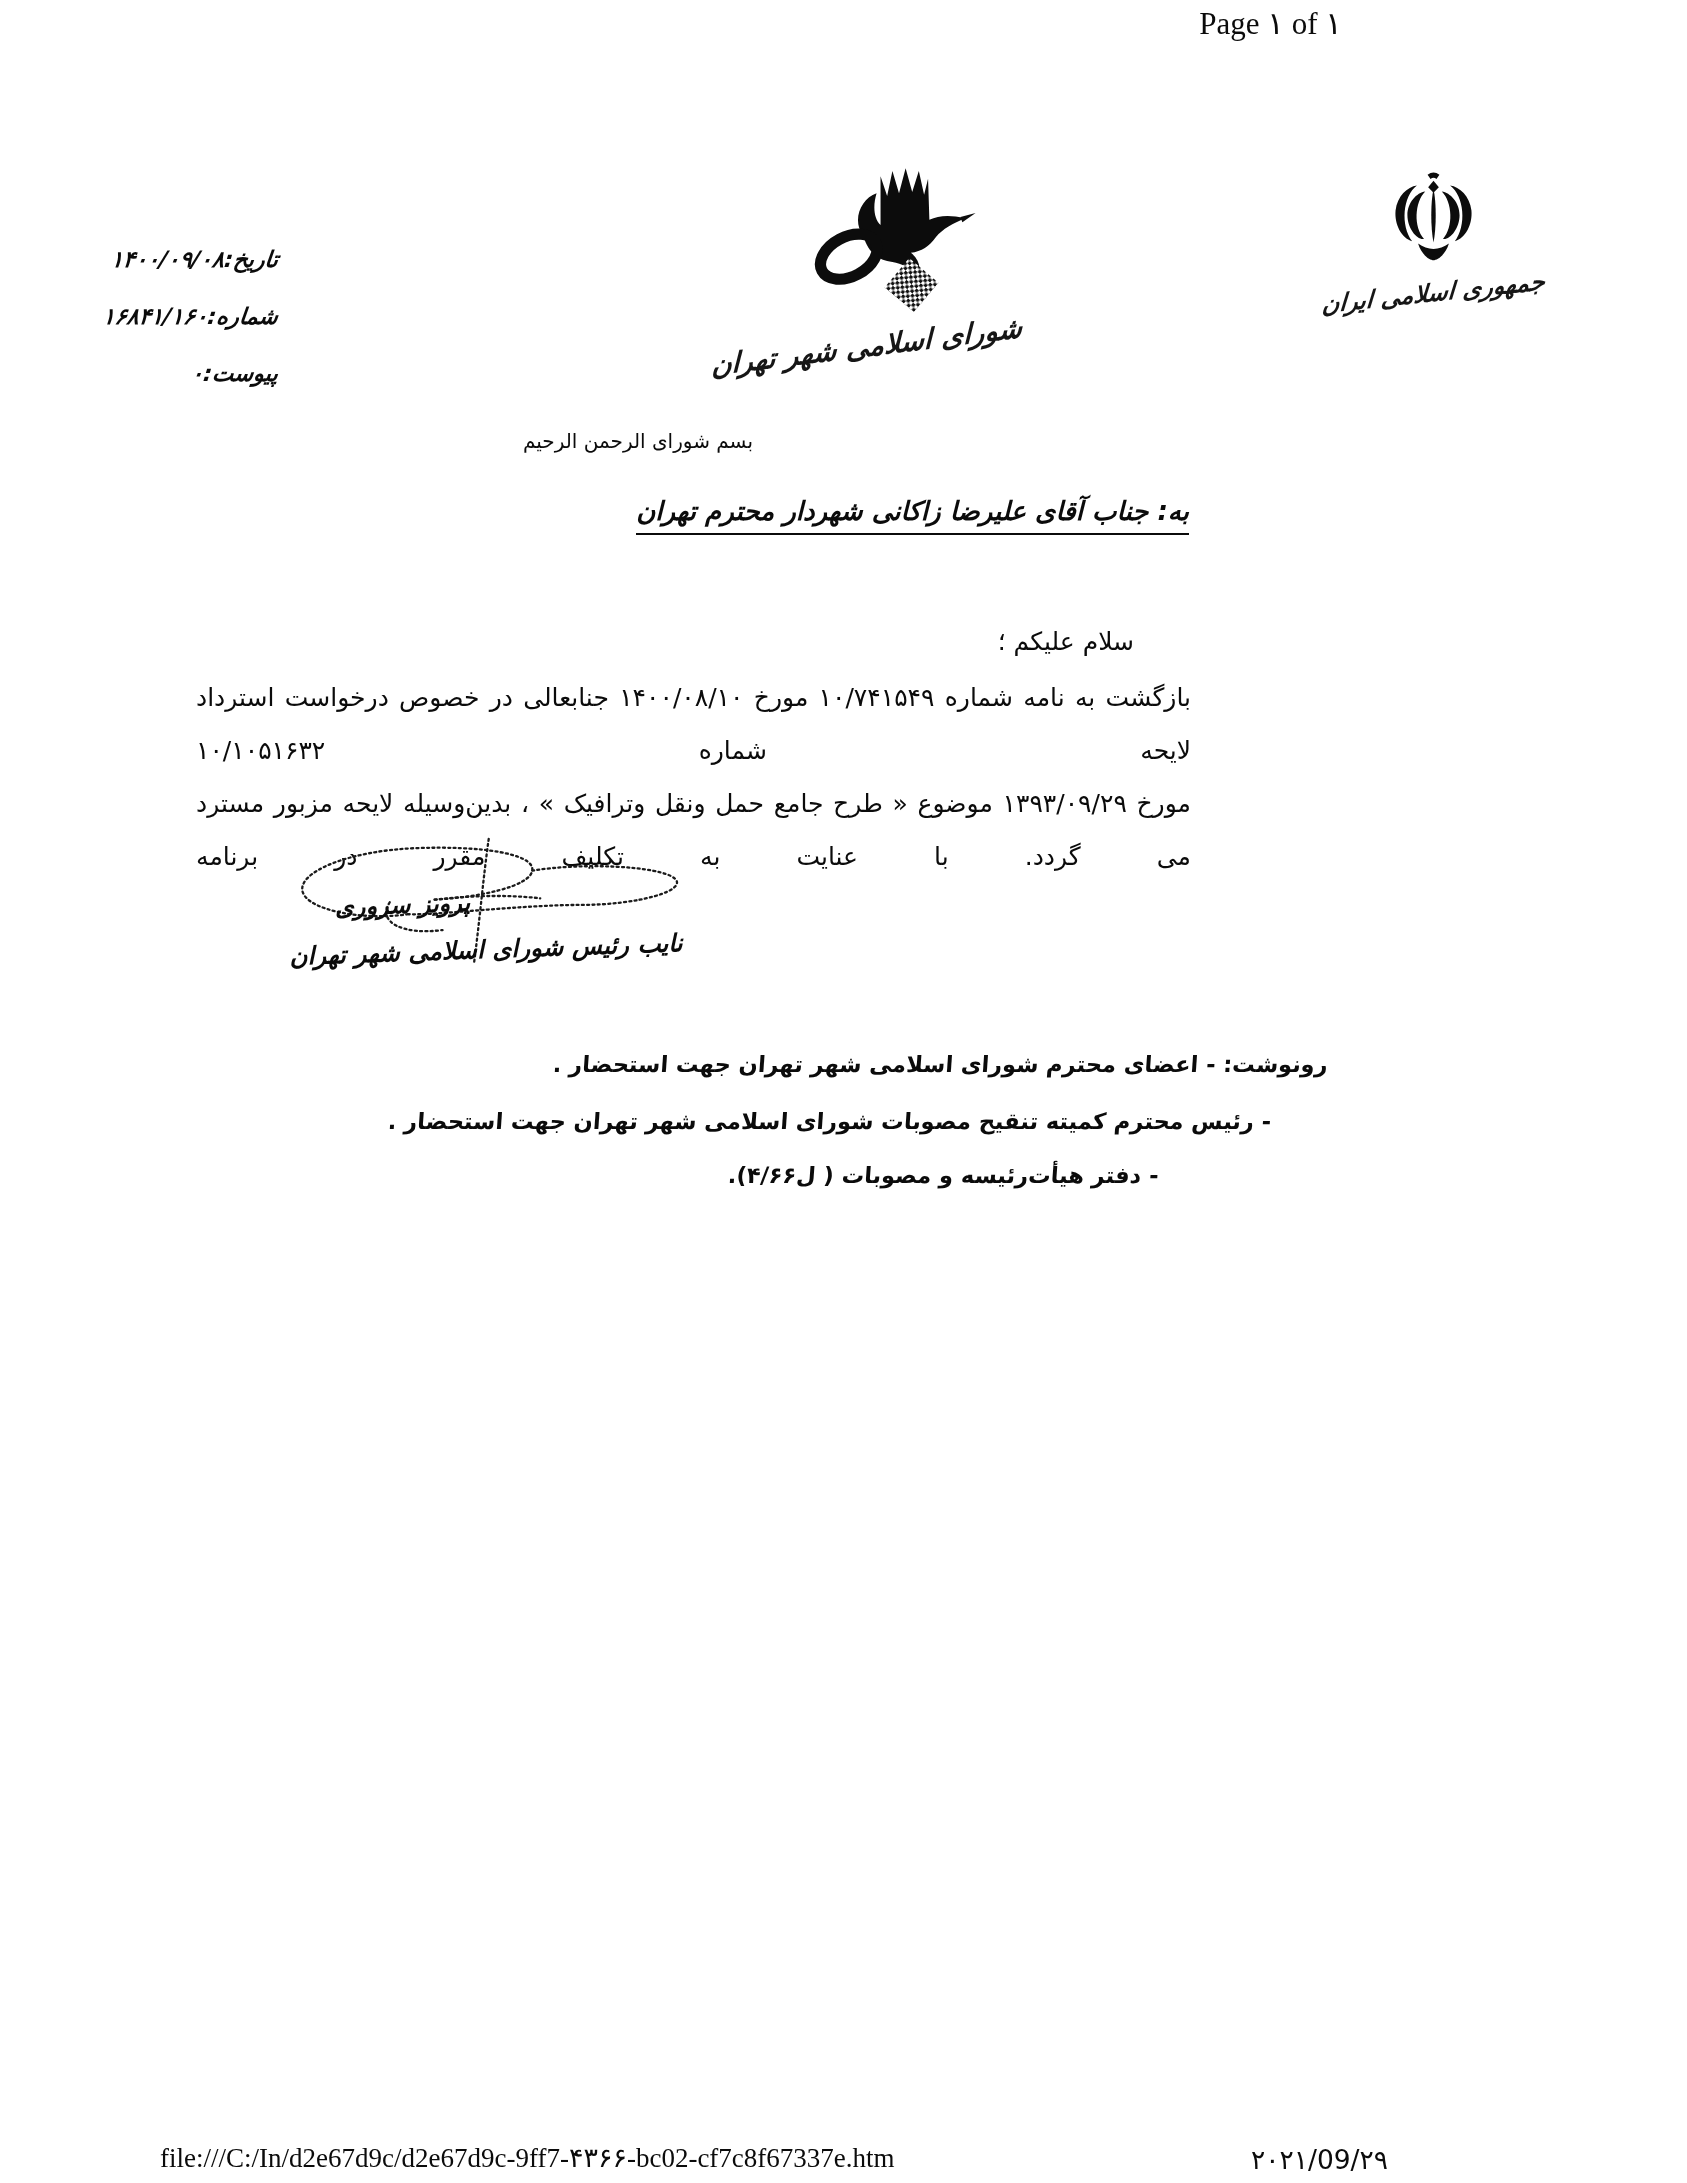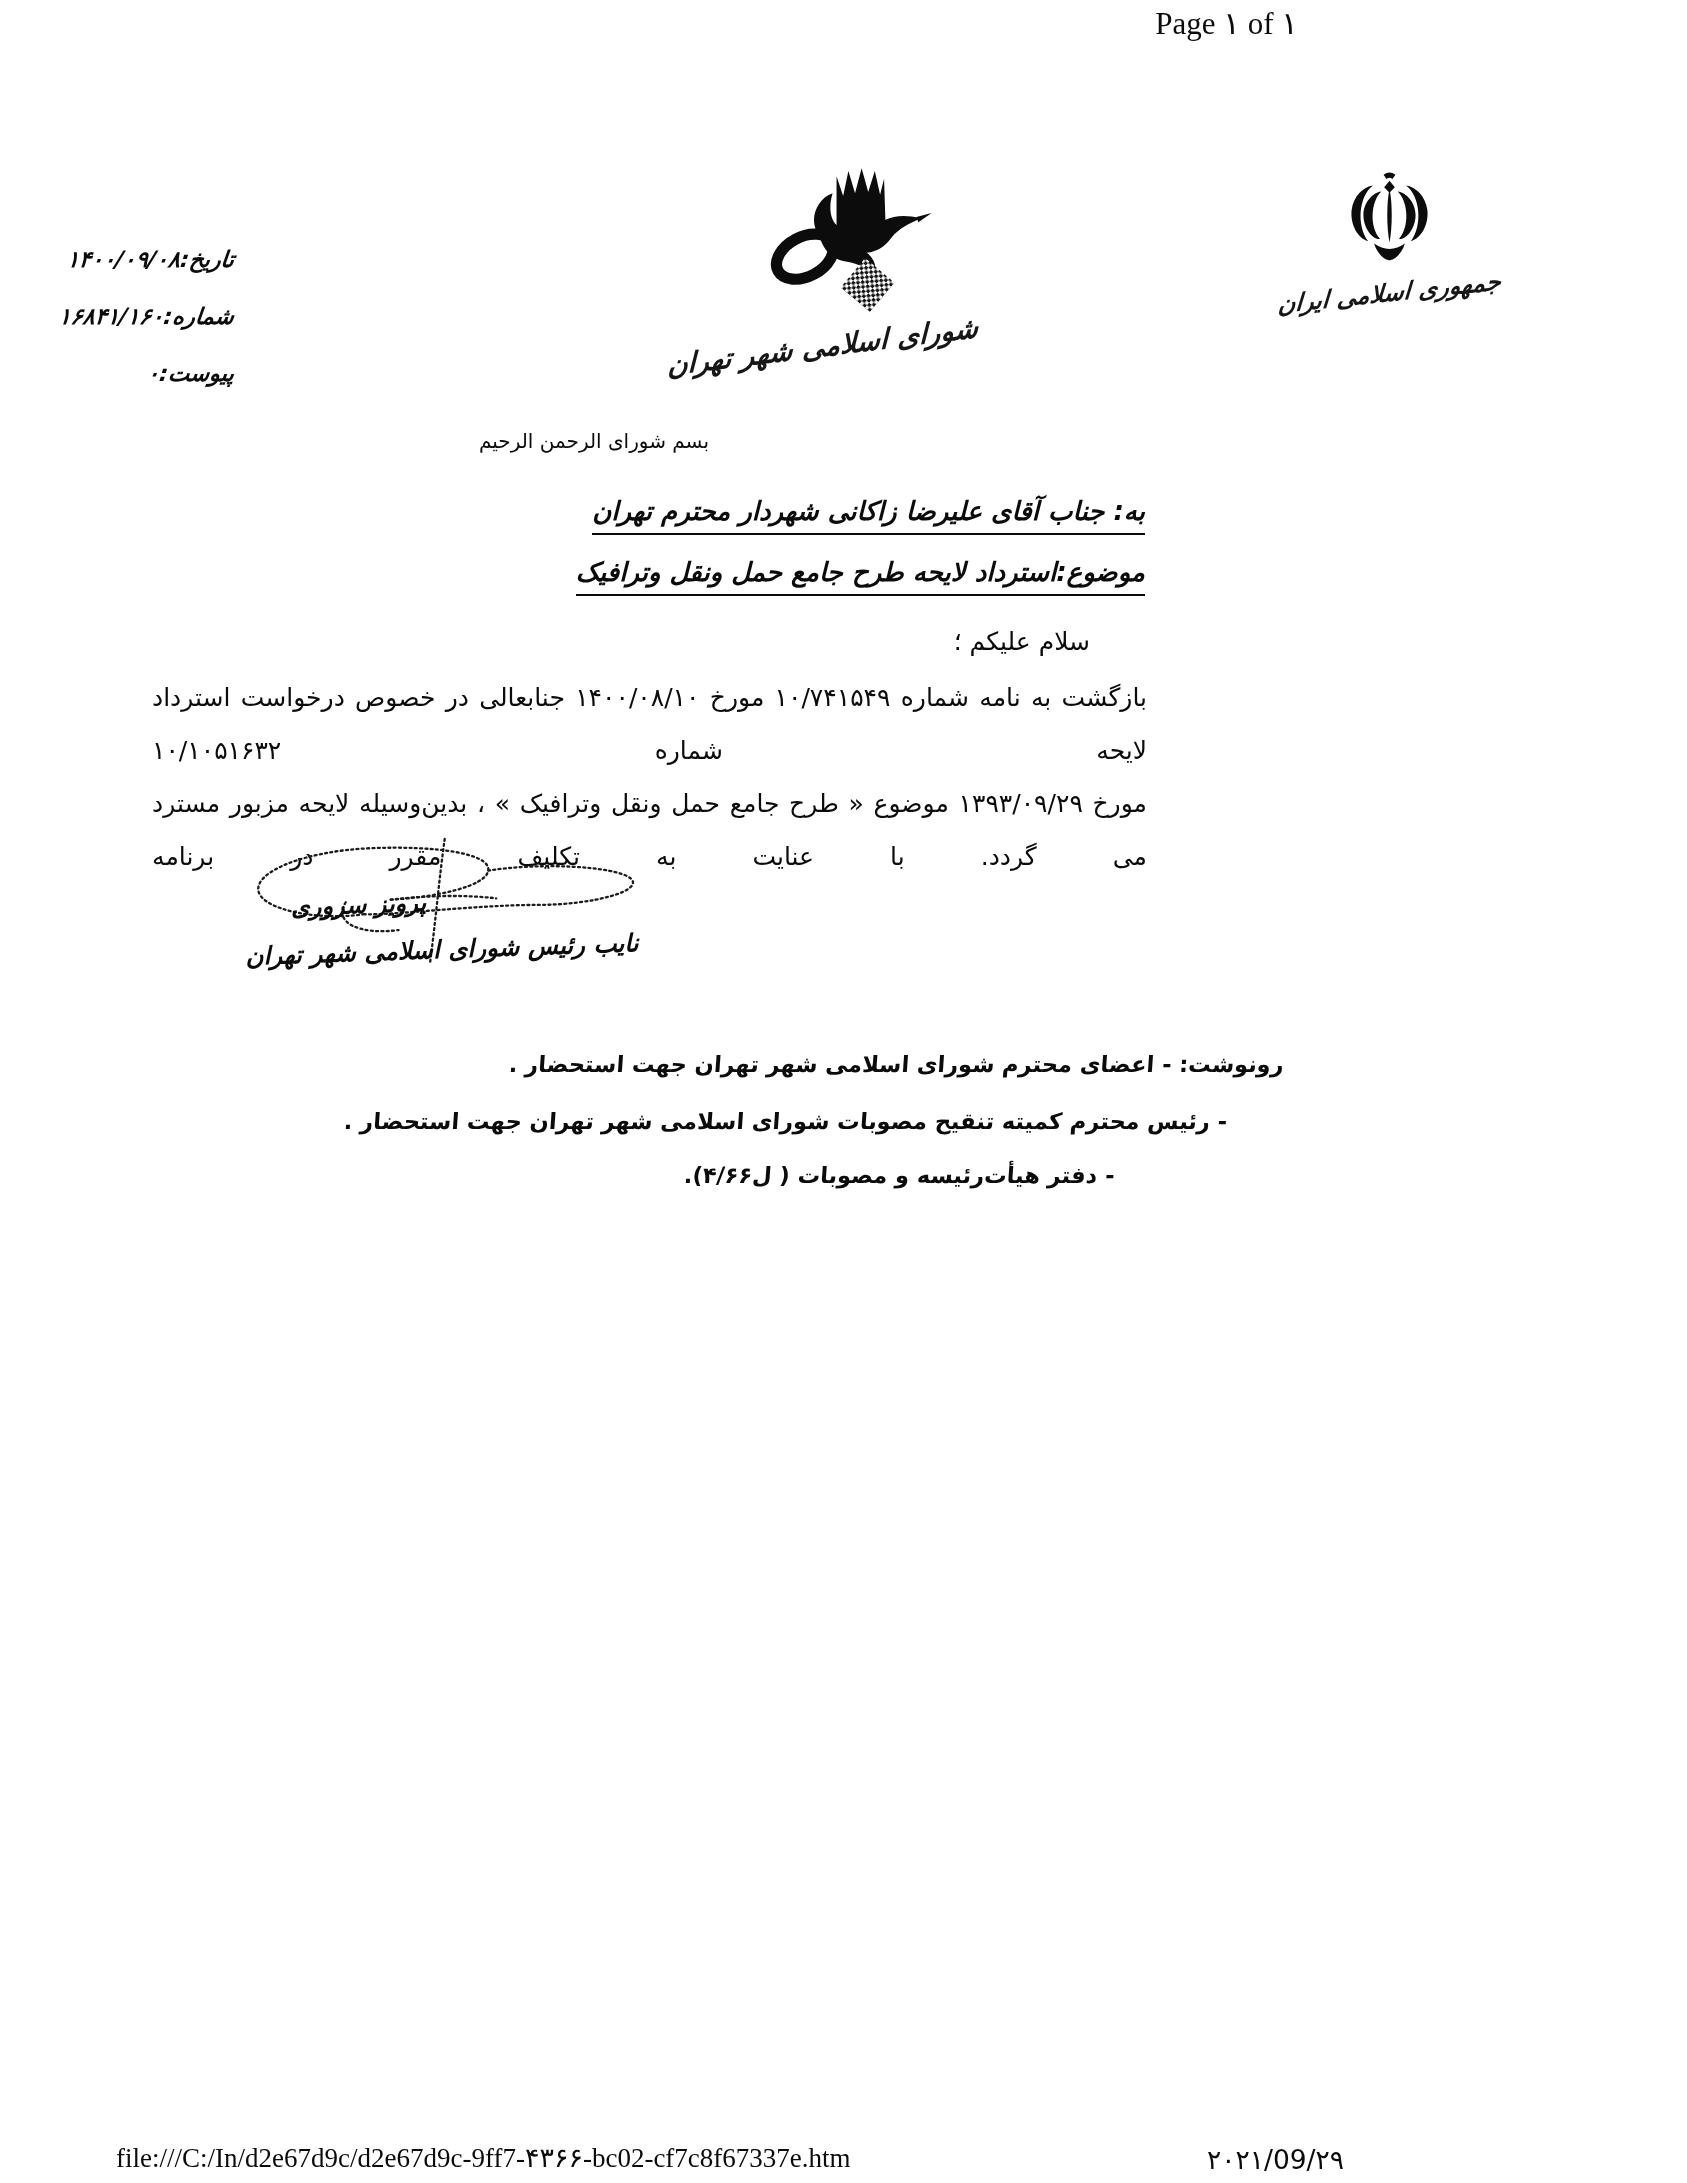--- a/index.html
+++ b/index.html
@@ -7,20 +7,21 @@
     width: 1687px; height: 2183px;
     background: #ffffff;
     font-family: "DejaVu Sans", sans-serif;
     color: #0b0b0b;
     overflow: hidden;
   }
   .page {
     position: relative;
     width: 1455px; height: 2183px;
     background: #ffffff;
+    margin-left: 44px;
   }
   .latin { font-family: "Liberation Serif", serif; }
 
   .page-label {
     position: absolute; top: 5.3px; right: 157px;
     font-size: 31px; color: #0b0b0b;
   }
 
   
   .meta {
@@ -178,21 +179,20 @@
 
       <path d="M44,122 C60,134 80,134 96,122 C90,142 76,150 70,150 C64,150 50,142 44,122 Z" fill="#0c0c0c"></path>
     </svg>
     <div class="calligraphy emblem-caption">جمهوری اسلامی ایران</div>
   </div>
 
   <div class="bismillah">بسم شورای الرحمن الرحیم</div>
 
   <div class="addressee">به: جناب آقای علیرضا زاکانی شهردار محترم تهران</div>
 
-  <div class="subject">موضوع:استرداد لایحه طرح جامع حمل ونقل وترافیک</div>
 
   <div class="salutation">سلام علیکم ؛</div>
 
   <div class="body-block">
     <div class="body-line">بازگشت به نامه شماره ۱۰/۷۴۱۵۴۹ مورخ ۱۴۰۰/۰۸/۱۰ جنابعالی در خصوص درخواست استرداد لایحه شماره ۱۰/۱۰۵۱۶۳۲</div>
     <div class="body-line">مورخ ۱۳۹۳/۰۹/۲۹ موضوع « طرح جامع حمل ونقل وترافیک » ، بدین‌وسیله لایحه مزبور مسترد می گردد. با عنایت به تکلیف مقرر در برنامه</div>
   </div>
 
   <div class="signature">
     <svg width="450" height="132" viewBox="0 0 680 200">

